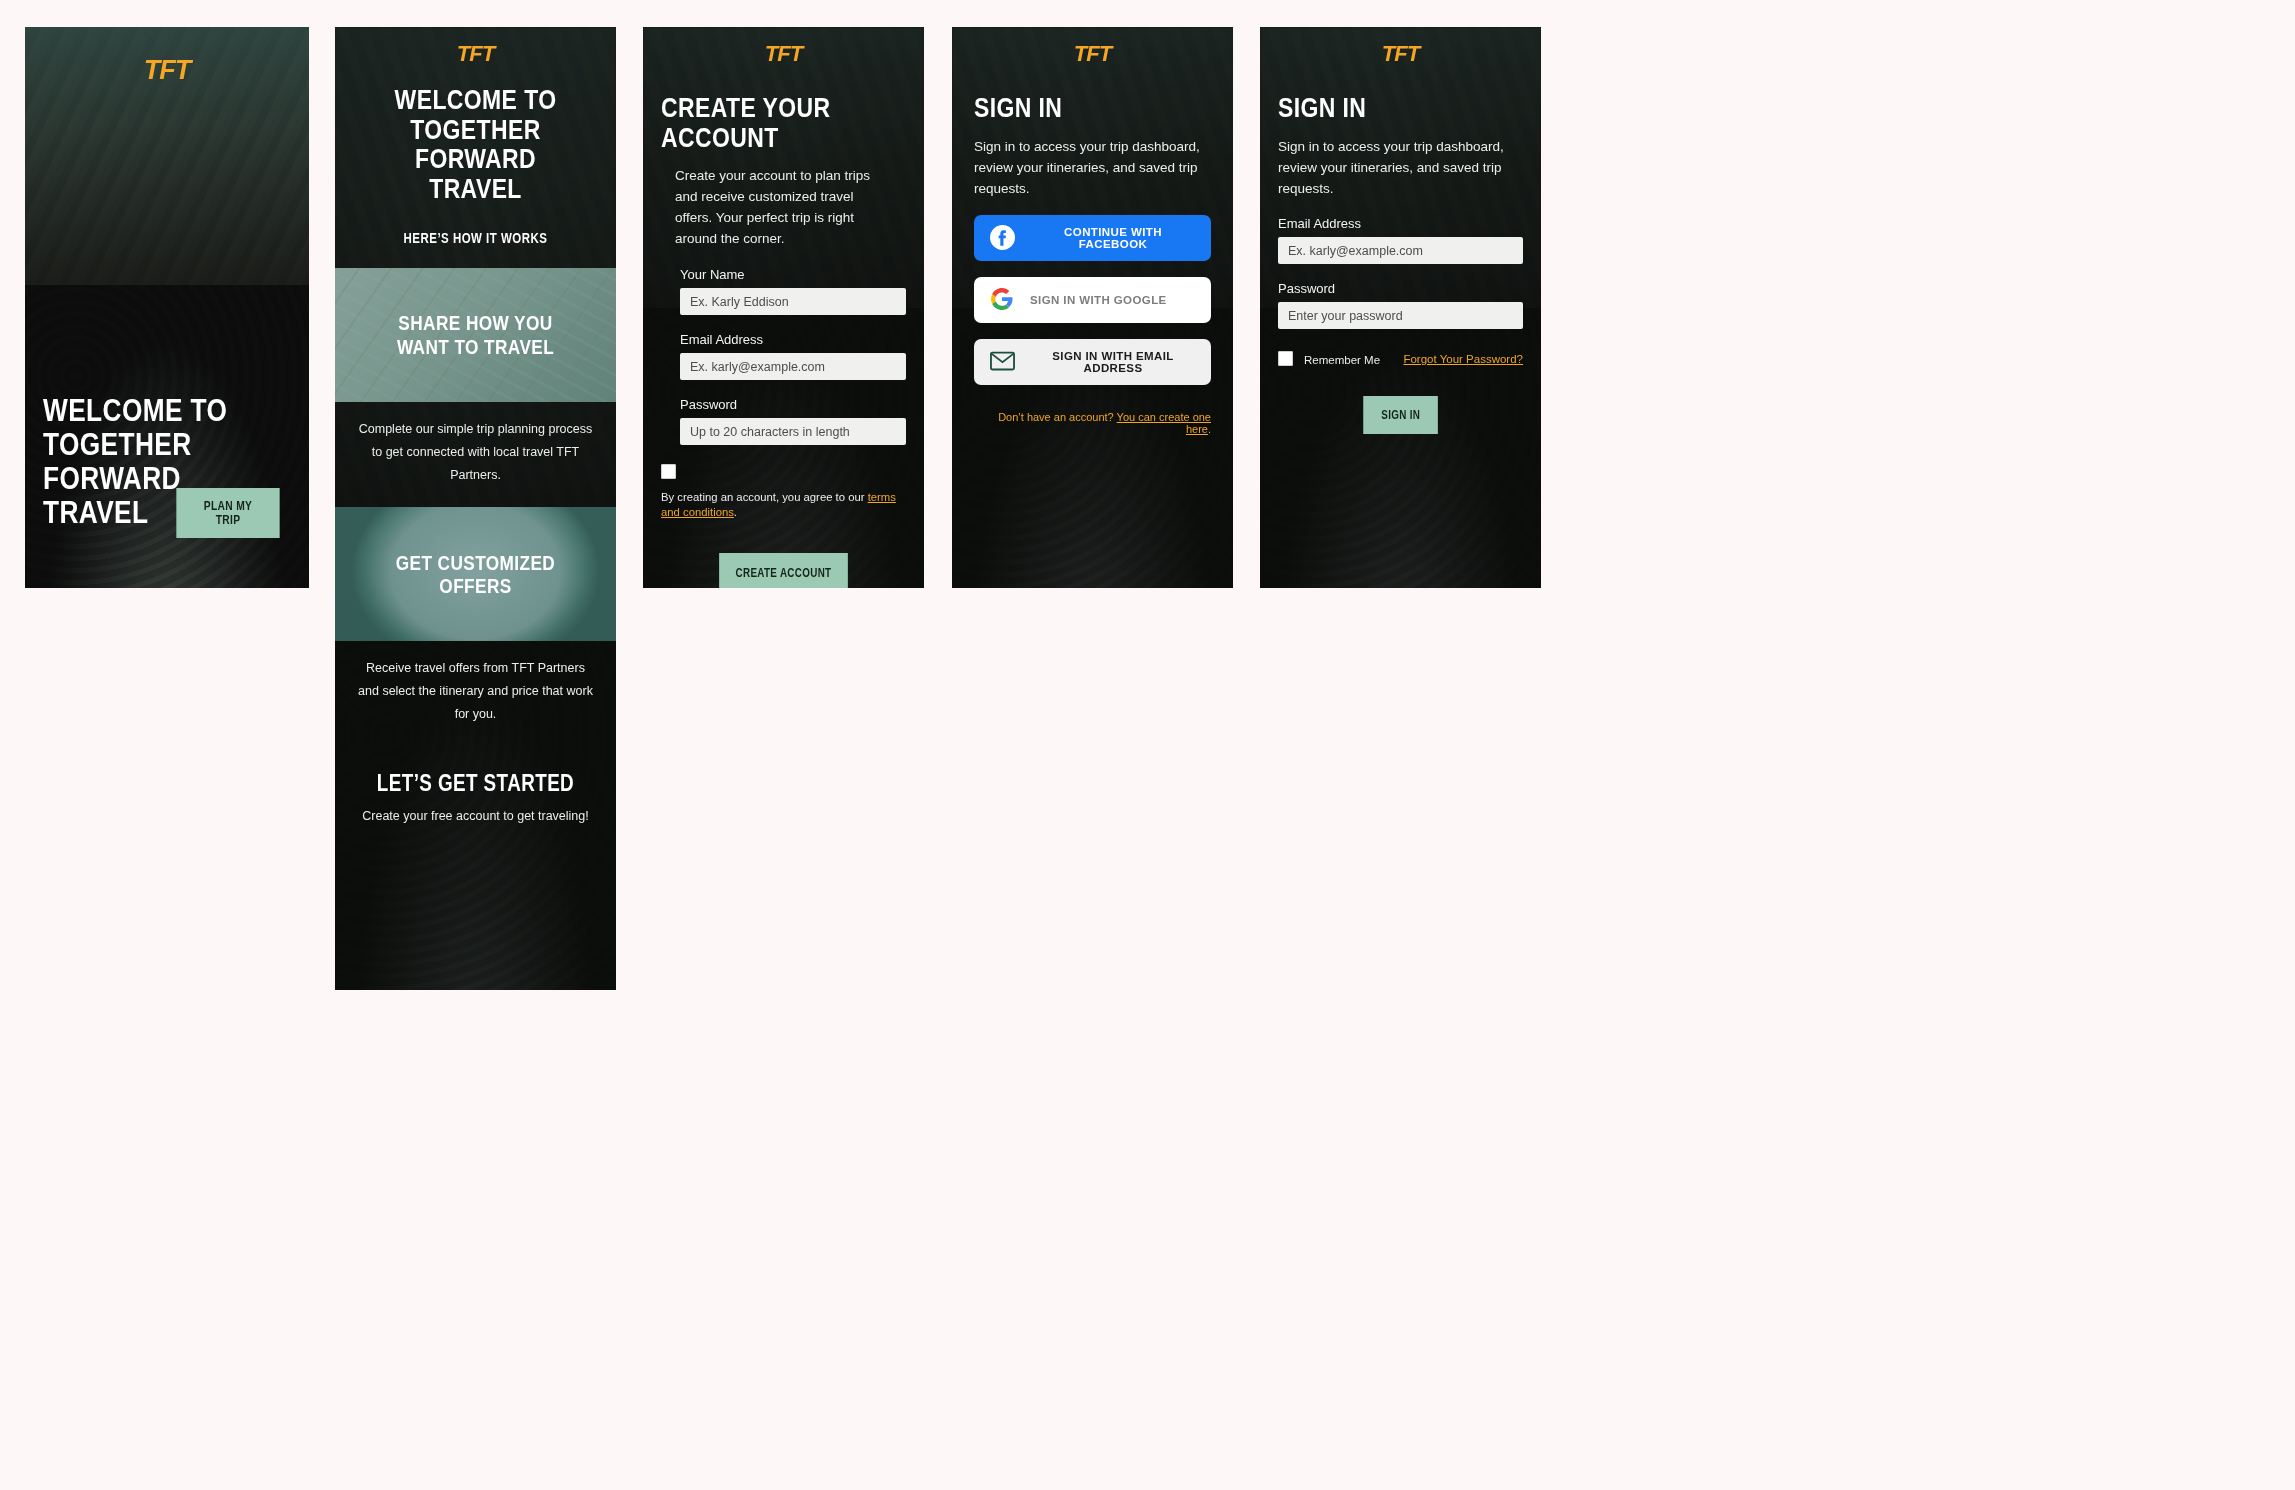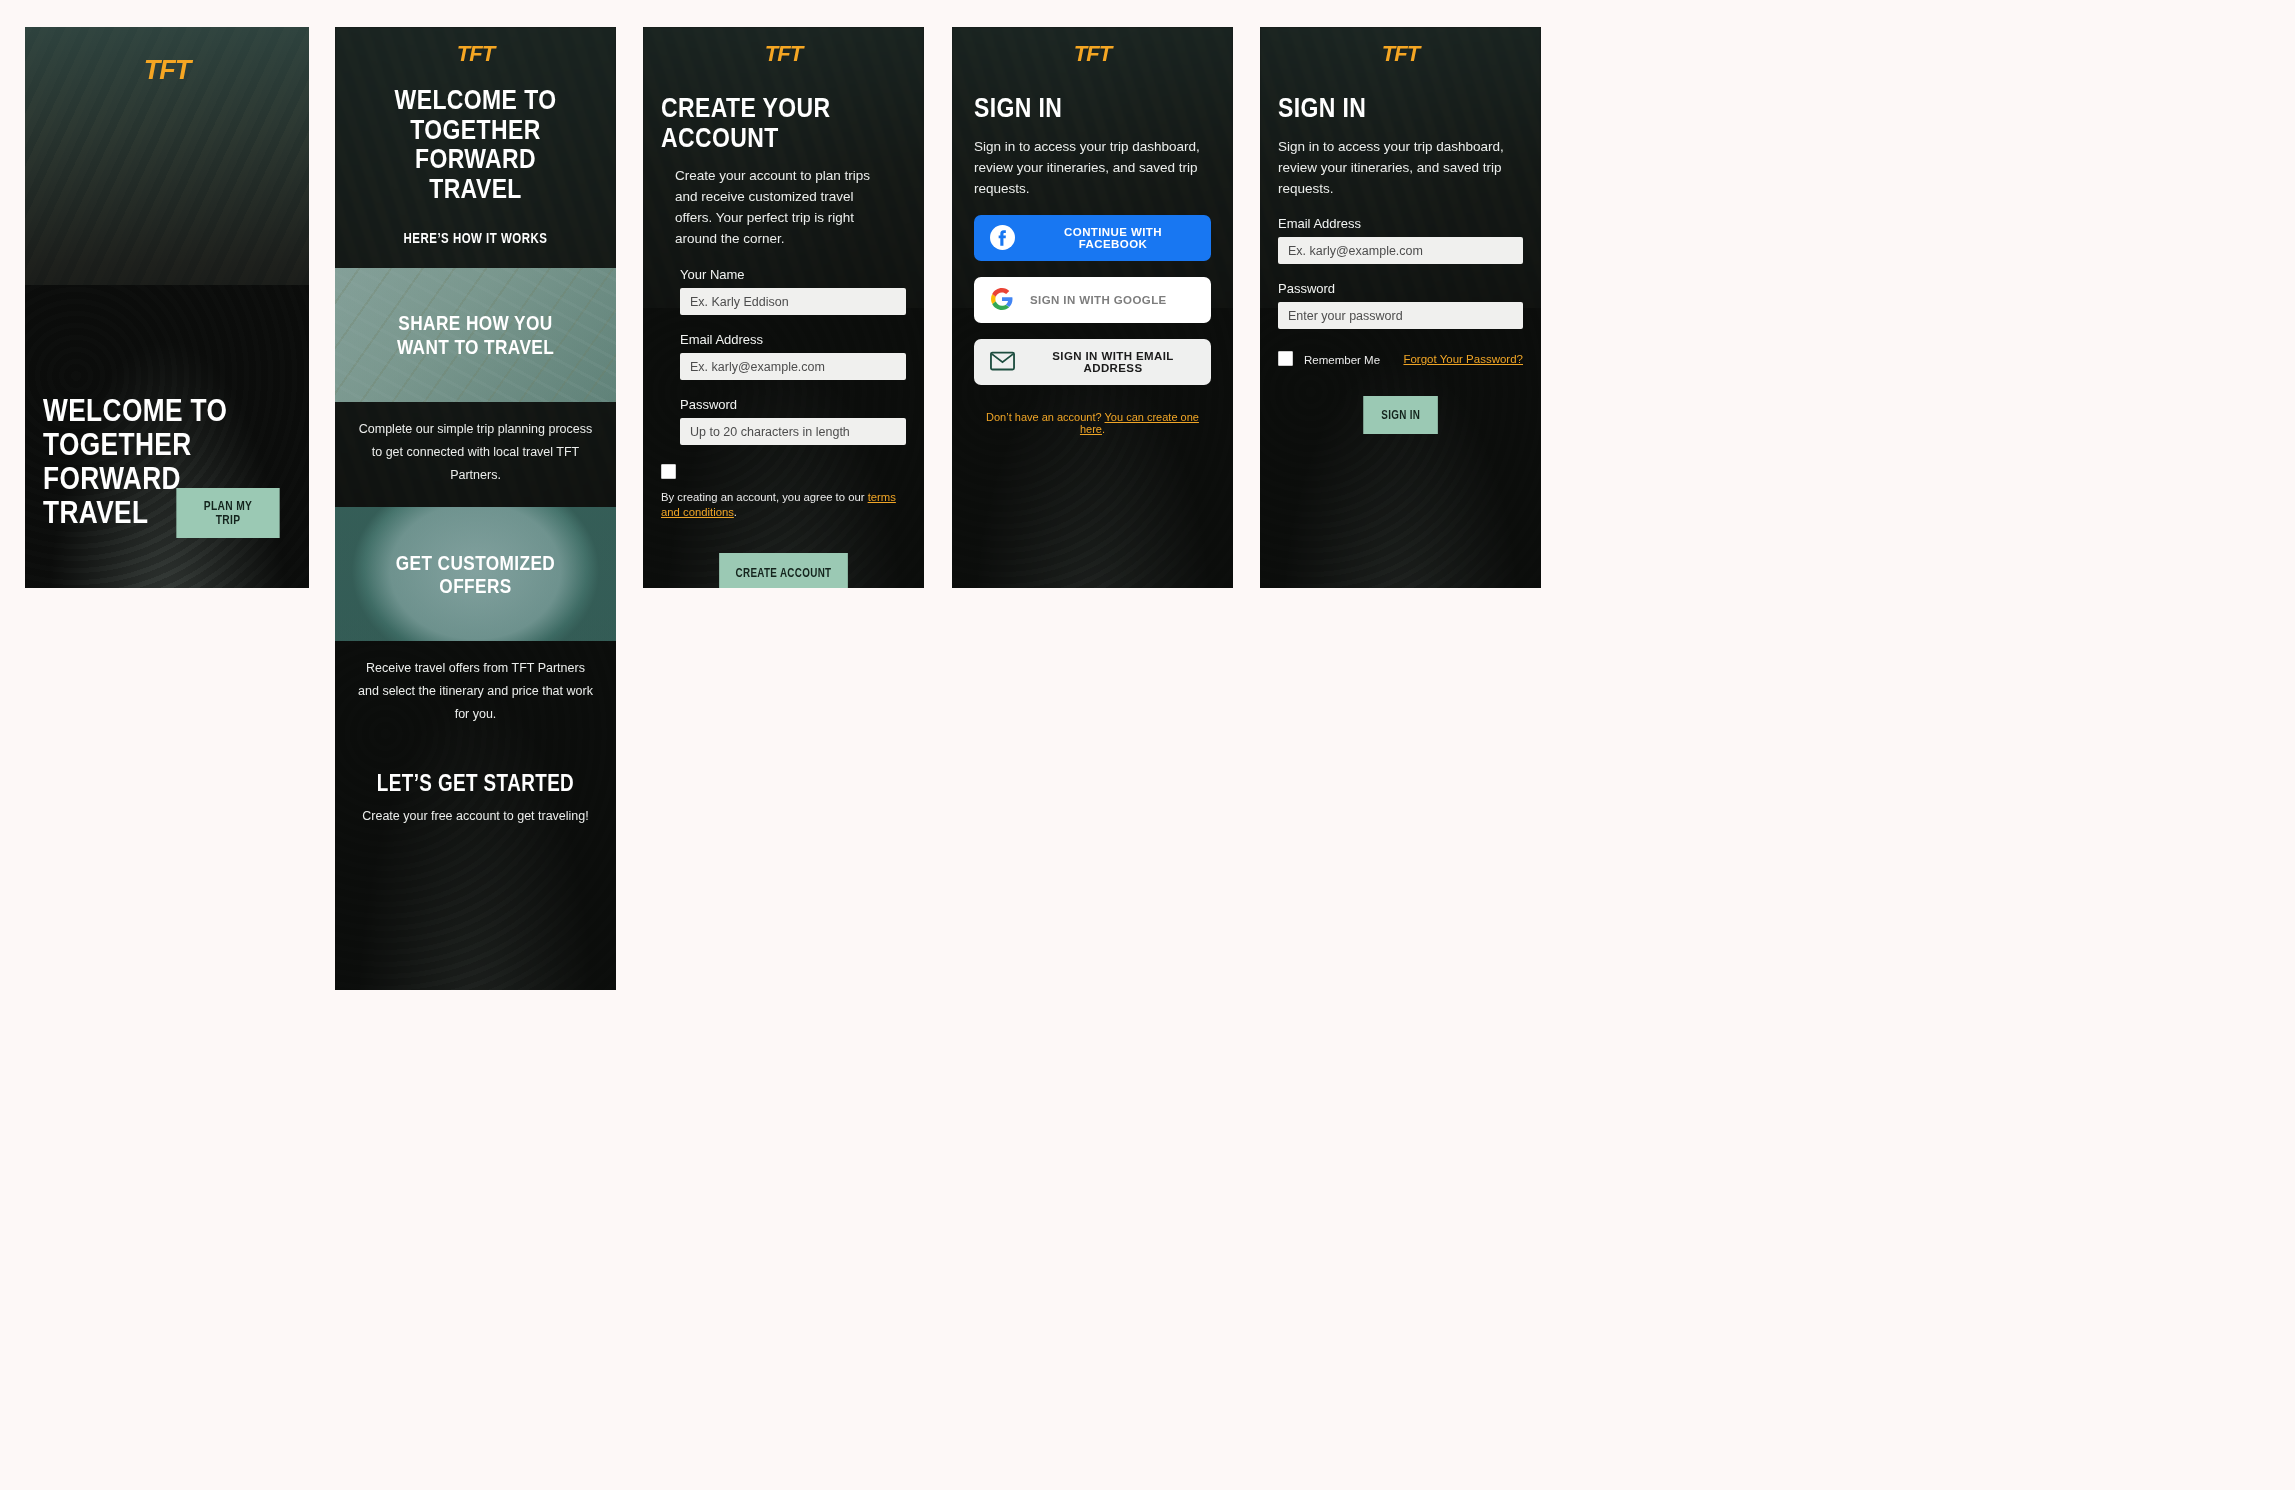--- a/index.html
+++ b/index.html
@@ -152,21 +152,21 @@
   #s4 p.lead{margin:14px 0 0;}
   .sbtn{
     display:flex;align-items:center;gap:16px;width:100%;box-sizing:border-box;
     height:46px;border-radius:7px;padding:0 16px;margin-top:16px;
     font-size:11.5px;font-weight:bold;letter-spacing:.4px;border:0;cursor:pointer;
     font-family:"Liberation Sans", sans-serif;
   }
   .sbtn.fb{background:#1877f2;color:#fff;}
   .sbtn.gg{background:#fff;color:#7d7d7d;}
   .sbtn.em{background:#eff0ef;color:#1b1b1b;}
-  #s4 .foot{margin:26px 0 0;text-align:center;font-size:11px;}
+  #s4 .foot{margin:26px 0 0;text-align:right;font-size:11px;}
 
   
   #s5{left:1260px;top:27px;width:281px;height:561px;}
   #s5 .logo{font-size:22px;padding-top:14px;}
   #s5 .pad{padding:0 18px;}
   #s5 h1{margin:26px 0 0;font-size:28px;}
   #s5 p.lead{margin:14px 0 0;}
   #s5 .fgrp{margin-top:17px;}
   #s5 .row{display:flex;align-items:center;justify-content:space-between;margin-top:22px;}
   #s5 .row .left{display:flex;align-items:flex-end;gap:11px;}

